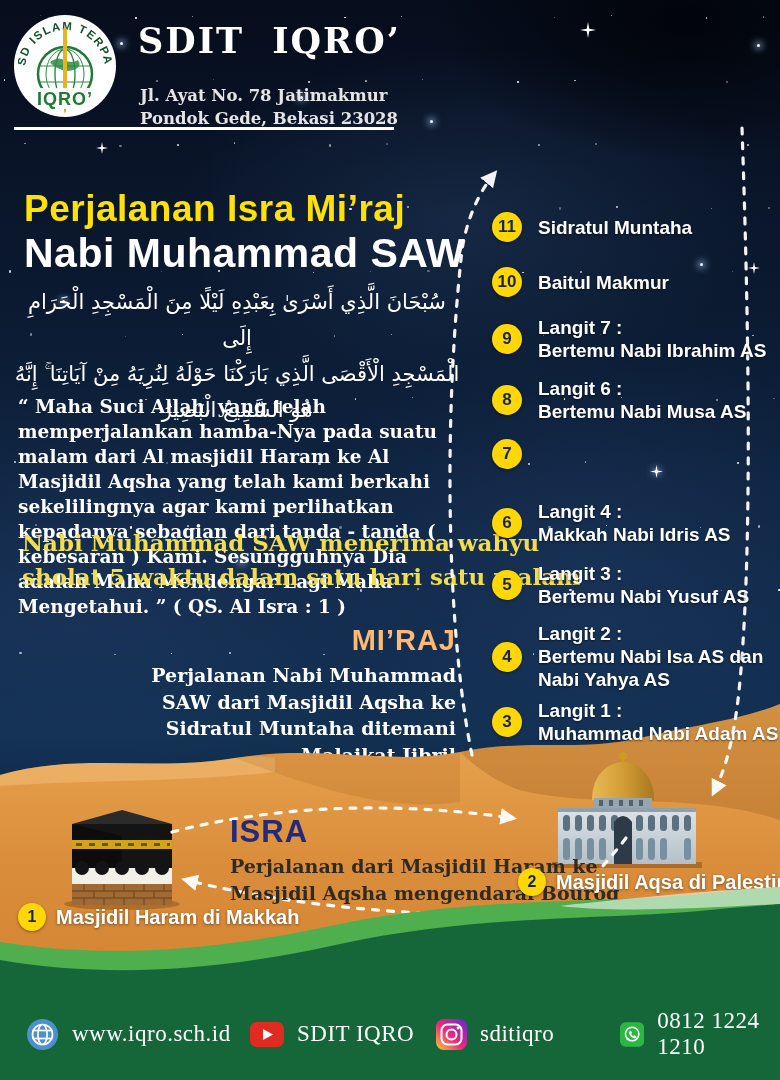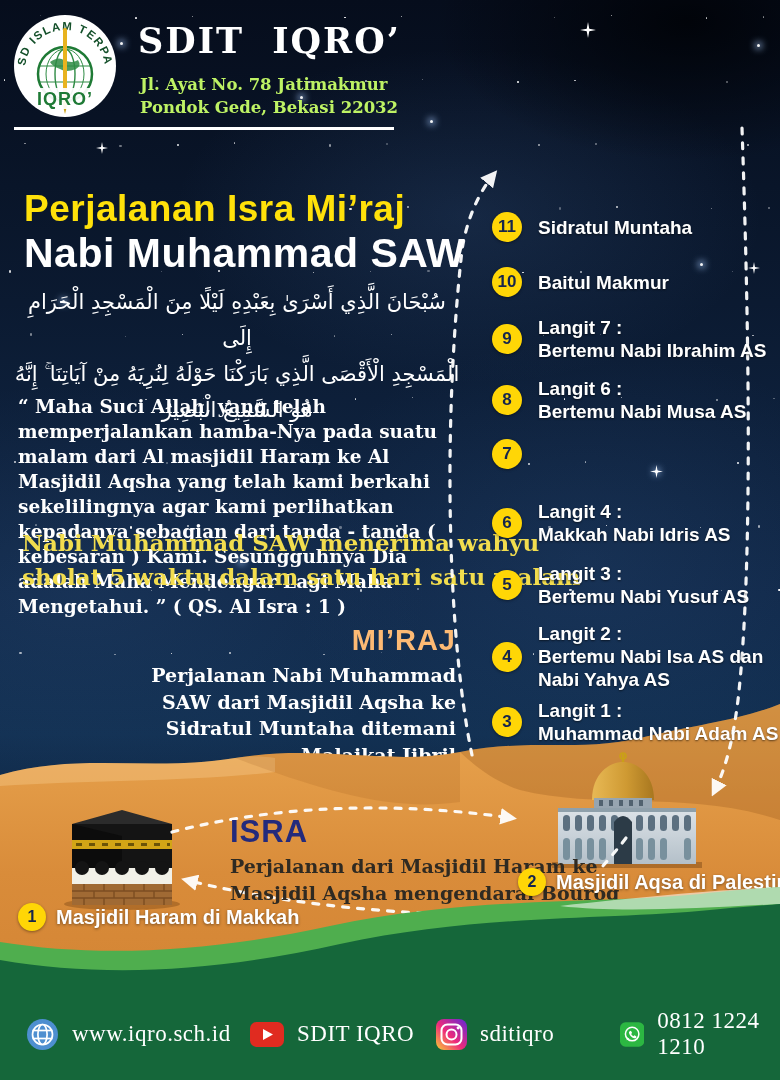--- a/index.html
+++ b/index.html
@@ -16,21 +16,21 @@
       linear-gradient(180deg,#060d1c 0%,#0b1a31 28%,#11294a 55%,#123052 68%,#0e2441 80%,#0c1f3a 100%);}
   .stars{position:absolute;inset:0;}
   .stars i{position:absolute;background:#fff;border-radius:50%;display:block;}
   .stars .g{box-shadow:0 0 7px 2px rgba(170,205,255,.85);}
   .sp{position:absolute;background:#fff;
     clip-path:polygon(50% 0,58% 42%,100% 50%,58% 58%,50% 100%,42% 58%,0 50%,42% 42%);}
 
   
   .school-name{position:absolute;left:138px;top:20px;color:#fff;
     font:700 35px "DejaVu Serif",serif;letter-spacing:2px;word-spacing:14px;}
-  .address{position:absolute;left:140px;top:73px;color:#bef264;
+  .address{position:absolute;left:140px;top:84px;color:#e5e5e5;
     font:700 16.5px "DejaVu Serif",serif;line-height:23px;}
   .hr{position:absolute;left:14px;top:127px;width:380px;height:2.5px;background:#fff;}
   .logo{position:absolute;left:10px;top:10px;}
 
   
   .callig{position:absolute;left:508px;top:22px;width:240px;text-align:center;
     color:#fff;font:700 96px "DejaVu Sans",sans-serif;
     text-shadow:0 0 14px rgba(185,215,255,.35);}
 
   
@@ -212,21 +212,21 @@
     <path d="M40,52 q8,-6 14,-2 q8,4 14,0 q4,6 -2,9 q-10,4 -16,0 q-8,-3 -10,-7z" fill="#2e8b44" opacity=".85"></path>
     <rect x="53" y="18" width="4" height="78" rx="1.5" fill="#e8b31f"></rect>
     <polygon points="53,96 57,96 55,104" fill="#caa017"></polygon>
     <rect x="24" y="78" width="62" height="21" rx="6" fill="#ffffff" opacity=".92"></rect>
     <text x="55" y="95" text-anchor="middle" font-family="Liberation Sans,sans-serif" font-size="18" font-weight="bold" fill="#1e7a35" letter-spacing="1">IQRO’</text>
   </svg>
 
   <div class="school-name">SDIT IQRO’</div>
   <div class="address">
     <div>Jl. Ayat No. 78 Jatimakmur</div>
-    <div>Pondok Gede, Bekasi 22032</div>
+    <div>Pondok Gede, Bekasi 23028</div>
   </div>
   <div class="hr"></div>
 
 
   <div class="title-y">Perjalanan Isra Mi’raj</div>
   <div class="title-w">Nabi Muhammad SAW</div>
 
   <div class="verse">
     <div>سُبْحَانَ الَّذِي أَسْرَىٰ بِعَبْدِهِ لَيْلًا مِنَ الْمَسْجِدِ الْحَرَامِ إِلَى</div>
     <div>الْمَسْجِدِ الْأَقْصَى الَّذِي بَارَكْنَا حَوْلَهُ لِنُرِيَهُ مِنْ آيَاتِنَا ۚ إِنَّهُ</div>

